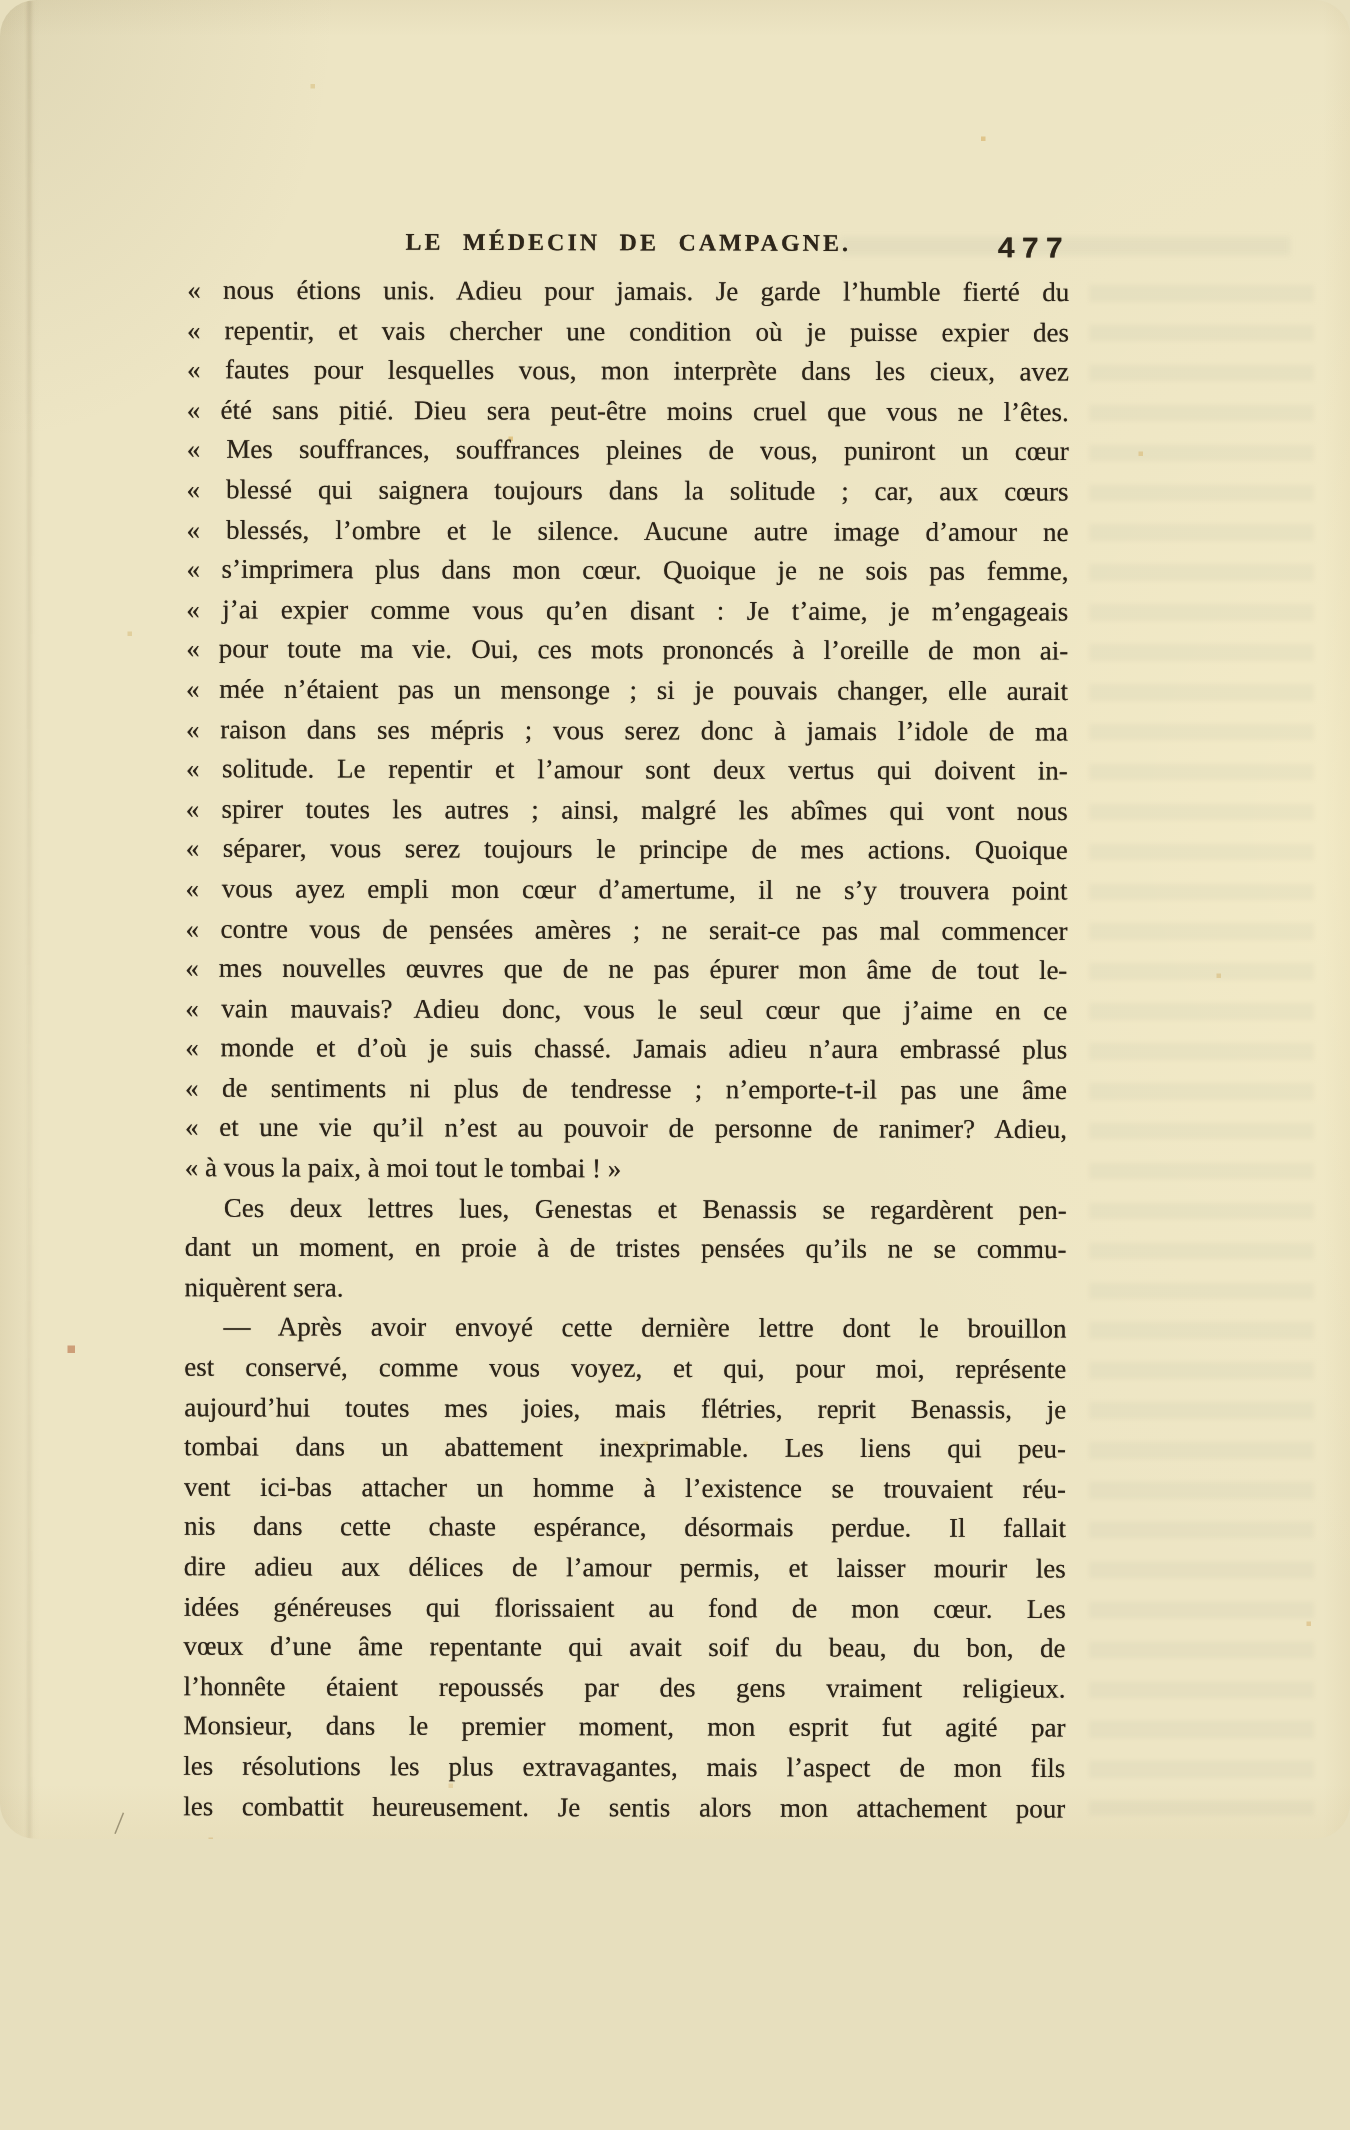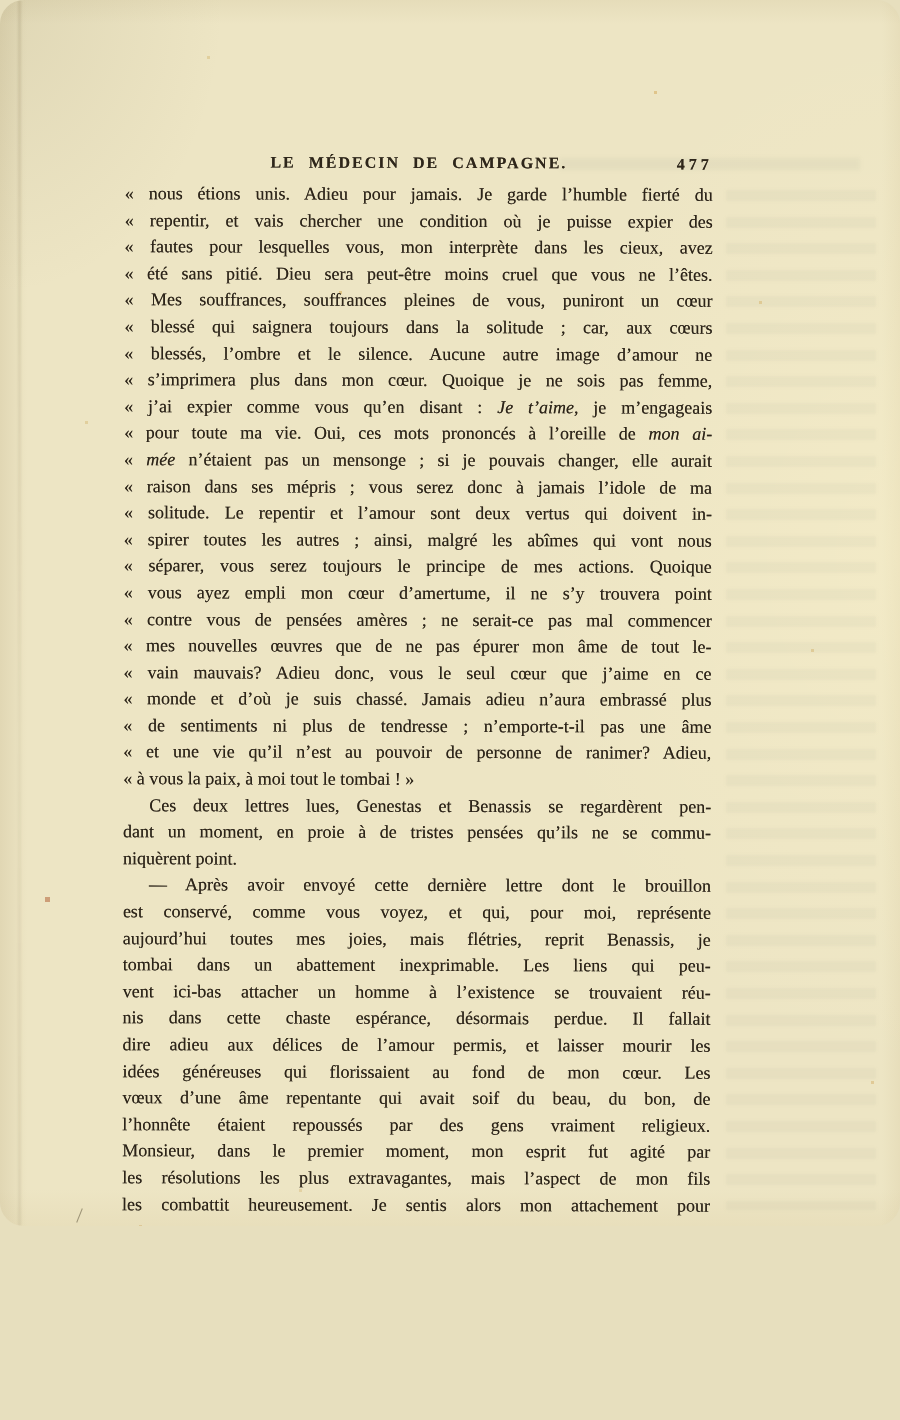--- a/index.html
+++ b/index.html
@@ -96,42 +96,43 @@
     text-align: center;
     letter-spacing: 2px;
     word-spacing: 7px;
     color: #2e261a;
     text-shadow: 0 0 0.5px rgba(46,38,26,0.65);
   }
   .page-number {
     position: absolute;
     right: 0; top: 1px;
     letter-spacing: 4px;
-    font-size: 16px;
+    font-size: 20px;
     color: #2e261a;
     text-shadow: 0 0 0.5px rgba(46,38,26,0.65);
+    font-family: Liberation Mono, monospace;
   }
   .text-block {
     position: absolute;
     left: 124px; top: 181px;
     width: 588px;
     font-size: 18px;
     line-height: 26.6px;
     text-shadow: 0 0 0.55px rgba(44,36,25,0.70);
   }
   .paragraph { margin: 0; }
   .line {
     text-align: justify;
     white-space: normal;
     height: 26.6px;
     overflow: visible;
   }
   .line.just { text-align-last: justify; }
   .line.indent { text-indent: 26px; }
-  .it { font-style: italic; }
+  .it { }
 </style>
 </head>
 <body>
 
 <div class="page">
   <div class="crease"></div>
   <div class="ghost-col"></div>
   <div class="ghost-head"></div>
   <div class="speckles"></div>
   <div class="hair"></div>
@@ -164,21 +165,21 @@
           <div class="line just"><span>« mes nouvelles œuvres que de ne pas épurer mon âme de tout le-</span></div>
           <div class="line just"><span>« vain mauvais? Adieu donc, vous le seul cœur que j’aime en ce</span></div>
           <div class="line just"><span>« monde et d’où je suis chassé. Jamais adieu n’aura embrassé plus</span></div>
           <div class="line just"><span>« de sentiments ni plus de tendresse ; n’emporte-t-il pas une âme</span></div>
           <div class="line just"><span>« et une vie qu’il n’est au pouvoir de personne de ranimer? Adieu,</span></div>
           <div class="line"><span>« à vous la paix, à moi tout le tombai ! »</span></div>
         </div>
         <div class="paragraph">
           <div class="line just indent"><span>Ces deux lettres lues, Genestas et Benassis se regardèrent pen-</span></div>
           <div class="line just"><span>dant un moment, en proie à de tristes pensées qu’ils ne se commu-</span></div>
-          <div class="line"><span>niquèrent point.</span></div>
+          <div class="line"><span>niquèrent sera.</span></div>
         </div>
         <div class="paragraph">
           <div class="line just indent"><span>— Après avoir envoyé cette dernière lettre dont le brouillon</span></div>
           <div class="line just"><span>est conservé, comme vous voyez, et qui, pour moi, représente</span></div>
           <div class="line just"><span>aujourd’hui toutes mes joies, mais flétries, reprit Benassis, je</span></div>
           <div class="line just"><span>tombai dans un abattement inexprimable. Les liens qui peu-</span></div>
           <div class="line just"><span>vent ici-bas attacher un homme à l’existence se trouvaient réu-</span></div>
           <div class="line just"><span>nis dans cette chaste espérance, désormais perdue. Il fallait</span></div>
           <div class="line just"><span>dire adieu aux délices de l’amour permis, et laisser mourir les</span></div>
           <div class="line just"><span>idées généreuses qui florissaient au fond de mon cœur. Les</span></div>

